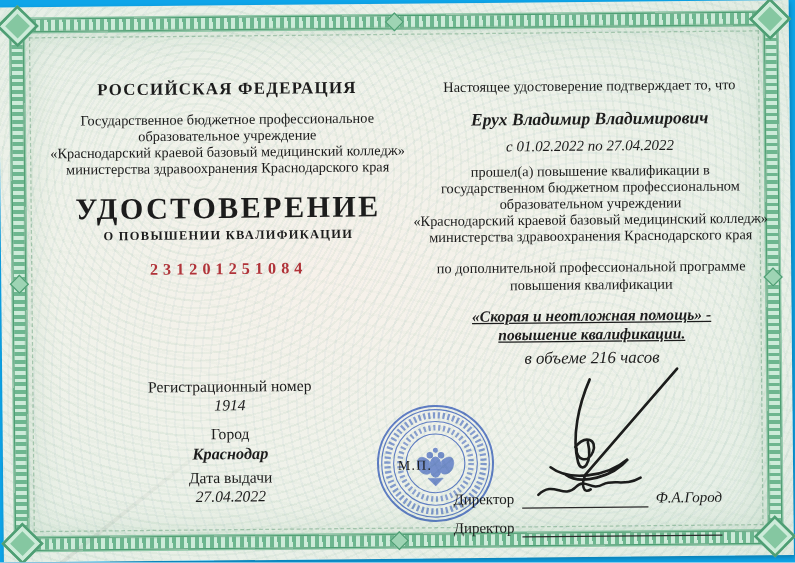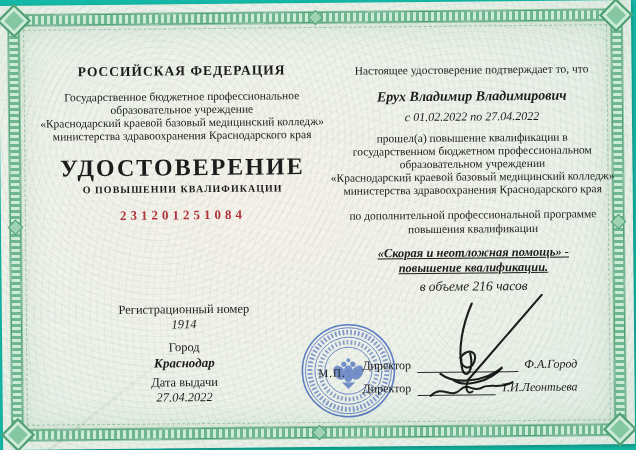--- a/index.html
+++ b/index.html
@@ -1,16 +1,16 @@
 <!DOCTYPE html>
 <html><head>
 <meta charset="utf-8">
 <style>
   html,body{margin:0;padding:0;background:#e9e9e7;}
-  .scene{position:relative;width:636px;height:450px;overflow:hidden;background:#14b8a6;font-family:"Liberation Serif","DejaVu Serif",serif;color:#1c1c1c;}
+  .scene{position:relative;width:636px;height:450px;overflow:hidden;background:#0ea5e9;font-family:"Liberation Serif","DejaVu Serif",serif;color:#1c1c1c;}
   .page{position:absolute;left:1px;top:3px;width:632px;height:444px;transform:rotate(-0.55deg);background:
     radial-gradient(ellipse at 42% 48%, #f7f1ea 0%, #f0f2ea 45%, #e7efe6 78%, #dfeae0 100%);
     box-shadow:1px 2px 4px rgba(0,0,0,.25);}
   
   .page::before{content:"";position:absolute;inset:0;pointer-events:none;background:
     repeating-radial-gradient(circle at 25% 30%, rgba(140,185,155,.10) 0 1.5px, transparent 1.5px 6px),
     repeating-radial-gradient(circle at 75% 70%, rgba(135,170,190,.08) 0 1.5px, transparent 1.5px 7px),
     repeating-linear-gradient(12deg, rgba(150,190,160,.05) 0 2px, transparent 2px 9px);}
   
   .band{position:absolute;background:repeating-linear-gradient(90deg,#6db68f 0 3px,#cdebd9 3px 6px);box-shadow:0 0 0 1px #8fc7a8;}
@@ -40,21 +40,21 @@
   .confirm{font-size:11.5px;}
   .holder{font-size:14px;font-weight:bold;font-style:italic;}
   .period{font-size:12px;font-style:italic;}
   .done{font-size:11.5px;line-height:13px;}
   .prog-intro{font-size:11.5px;line-height:14px;}
   .prog{font-size:12.5px;font-weight:bold;font-style:italic;line-height:15px;}
   .prog span{text-decoration:underline;}
   .volume{font-size:13.5px;font-style:italic;}
 
   .sig-row{display:flex;align-items:flex-end;gap:6px;width:215px;}
-  .sig-lbl{font-size:12px;white-space:nowrap;}
+  .sig-lbl{font-size:12px;white-space:nowrap;margin-top:34px;}
   .sig-line{flex:1;border-bottom:1px solid #2a2a2a;height:12px;}
   .sig-name{font-size:12px;font-style:italic;white-space:nowrap;}
   .mp{font-size:11px;letter-spacing:1px;}
   .seal{opacity:.85;mix-blend-mode:multiply;}
   .ink{mix-blend-mode:multiply;}
   .crease{position:absolute;left:-30px;bottom:40px;width:260px;height:3px;background:linear-gradient(90deg,rgba(120,130,120,.18),rgba(120,130,120,0));transform:rotate(-38deg);pointer-events:none;}
 </style>
 </head>
 <body>
 
@@ -145,21 +145,20 @@
 
     <div class="abs sig-row" style="left:360px;top:356px;">
       <span class="sig-lbl">Директор</span>
       <span class="sig-line"></span>
       <span class="sig-name">Ф.А.Город</span>
     </div>
 
     <div class="abs sig-row" style="left:360px;top:379px;">
       <span class="sig-lbl">Директор</span>
       <span class="sig-line"></span>
-      <span class="sig-name">Т.И.Леонтьева</span>
     </div>
 
     <svg class="abs ink" style="left:412px;top:288px;" width="170" height="118" viewBox="0 0 170 118">
       <g fill="none" stroke="#1e1e1e" stroke-width="2.1" stroke-linecap="round">
         <path d="M58 14 C49 34 43 60 48 80 C51 90 60 82 56 64"></path>
         <path d="M128 6 L54 90"></path>
         <path d="M26 84 C40 95 70 93 88 78 C76 92 50 99 38 90"></path>
         <path d="M46 68 C54 58 64 62 60 72 C56 82 46 78 47 69"></path>
       </g>
       <g fill="none" stroke="#1e1e1e" stroke-width="2" stroke-linecap="round">

